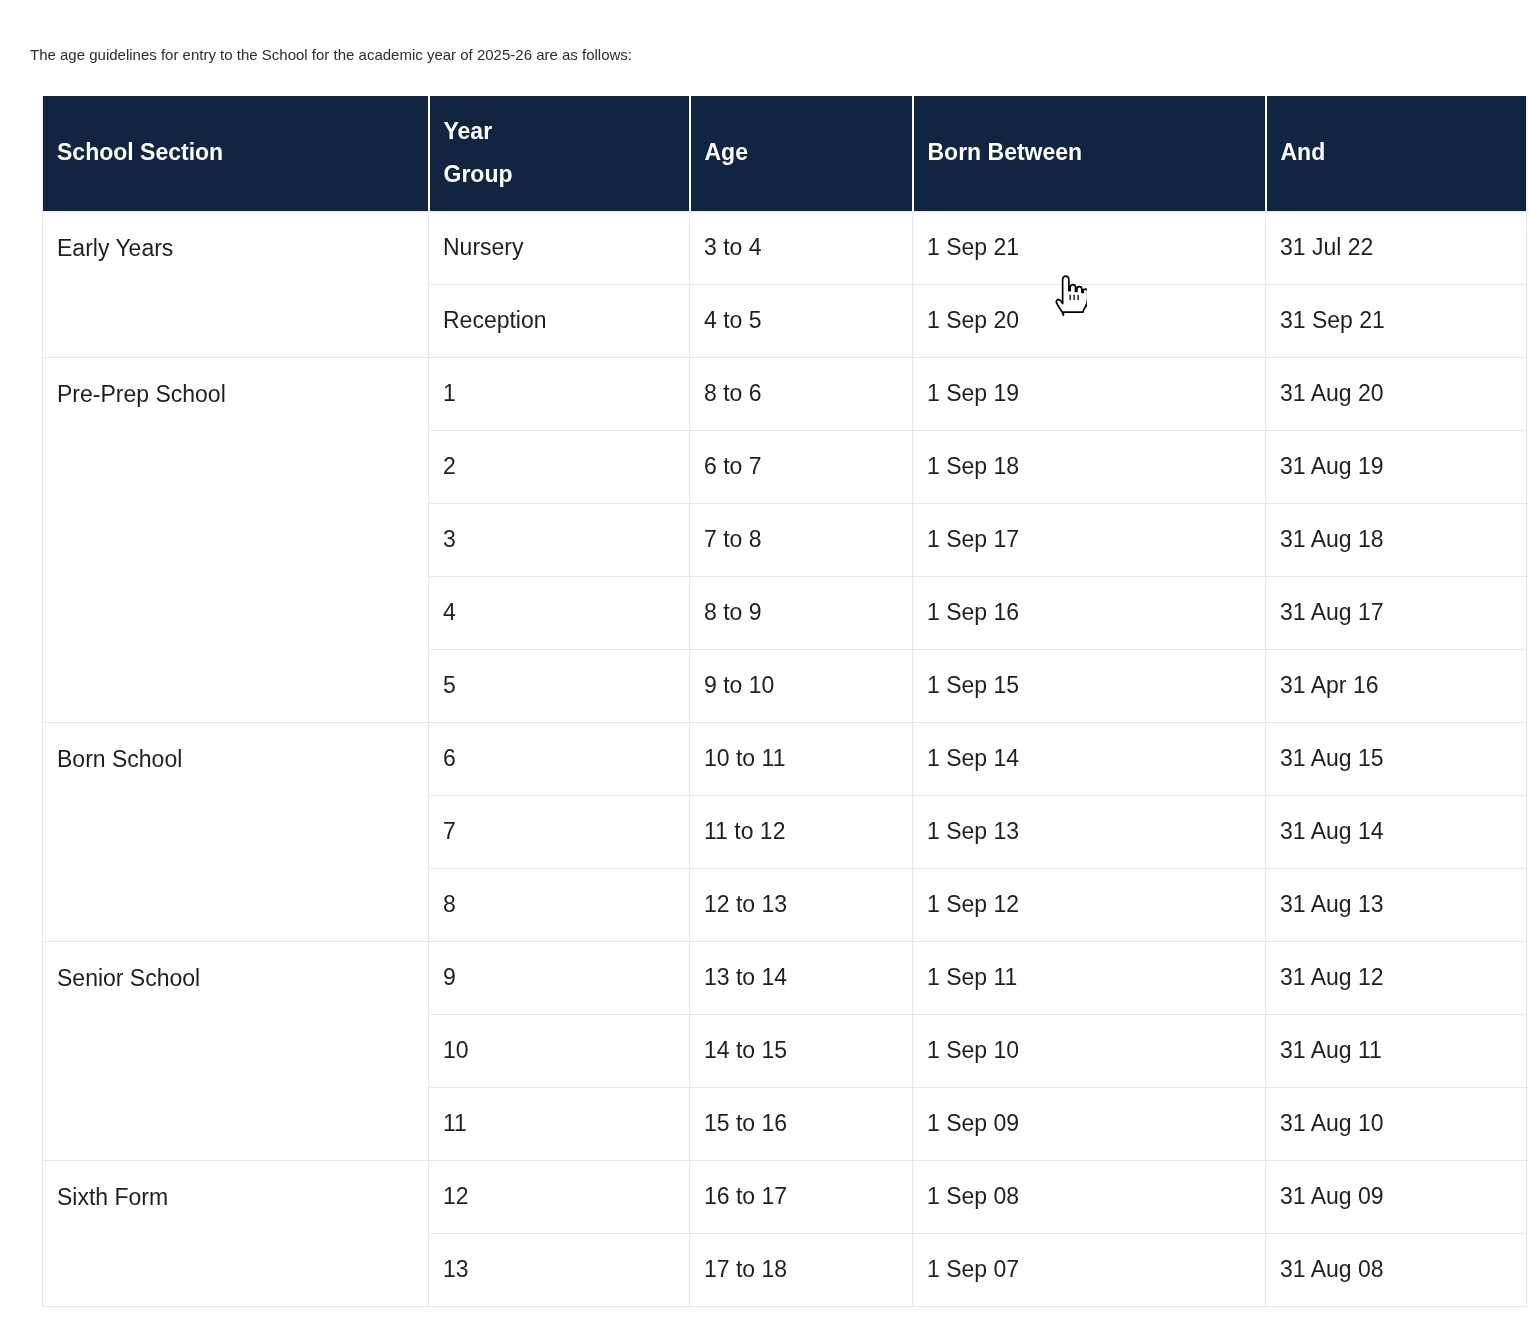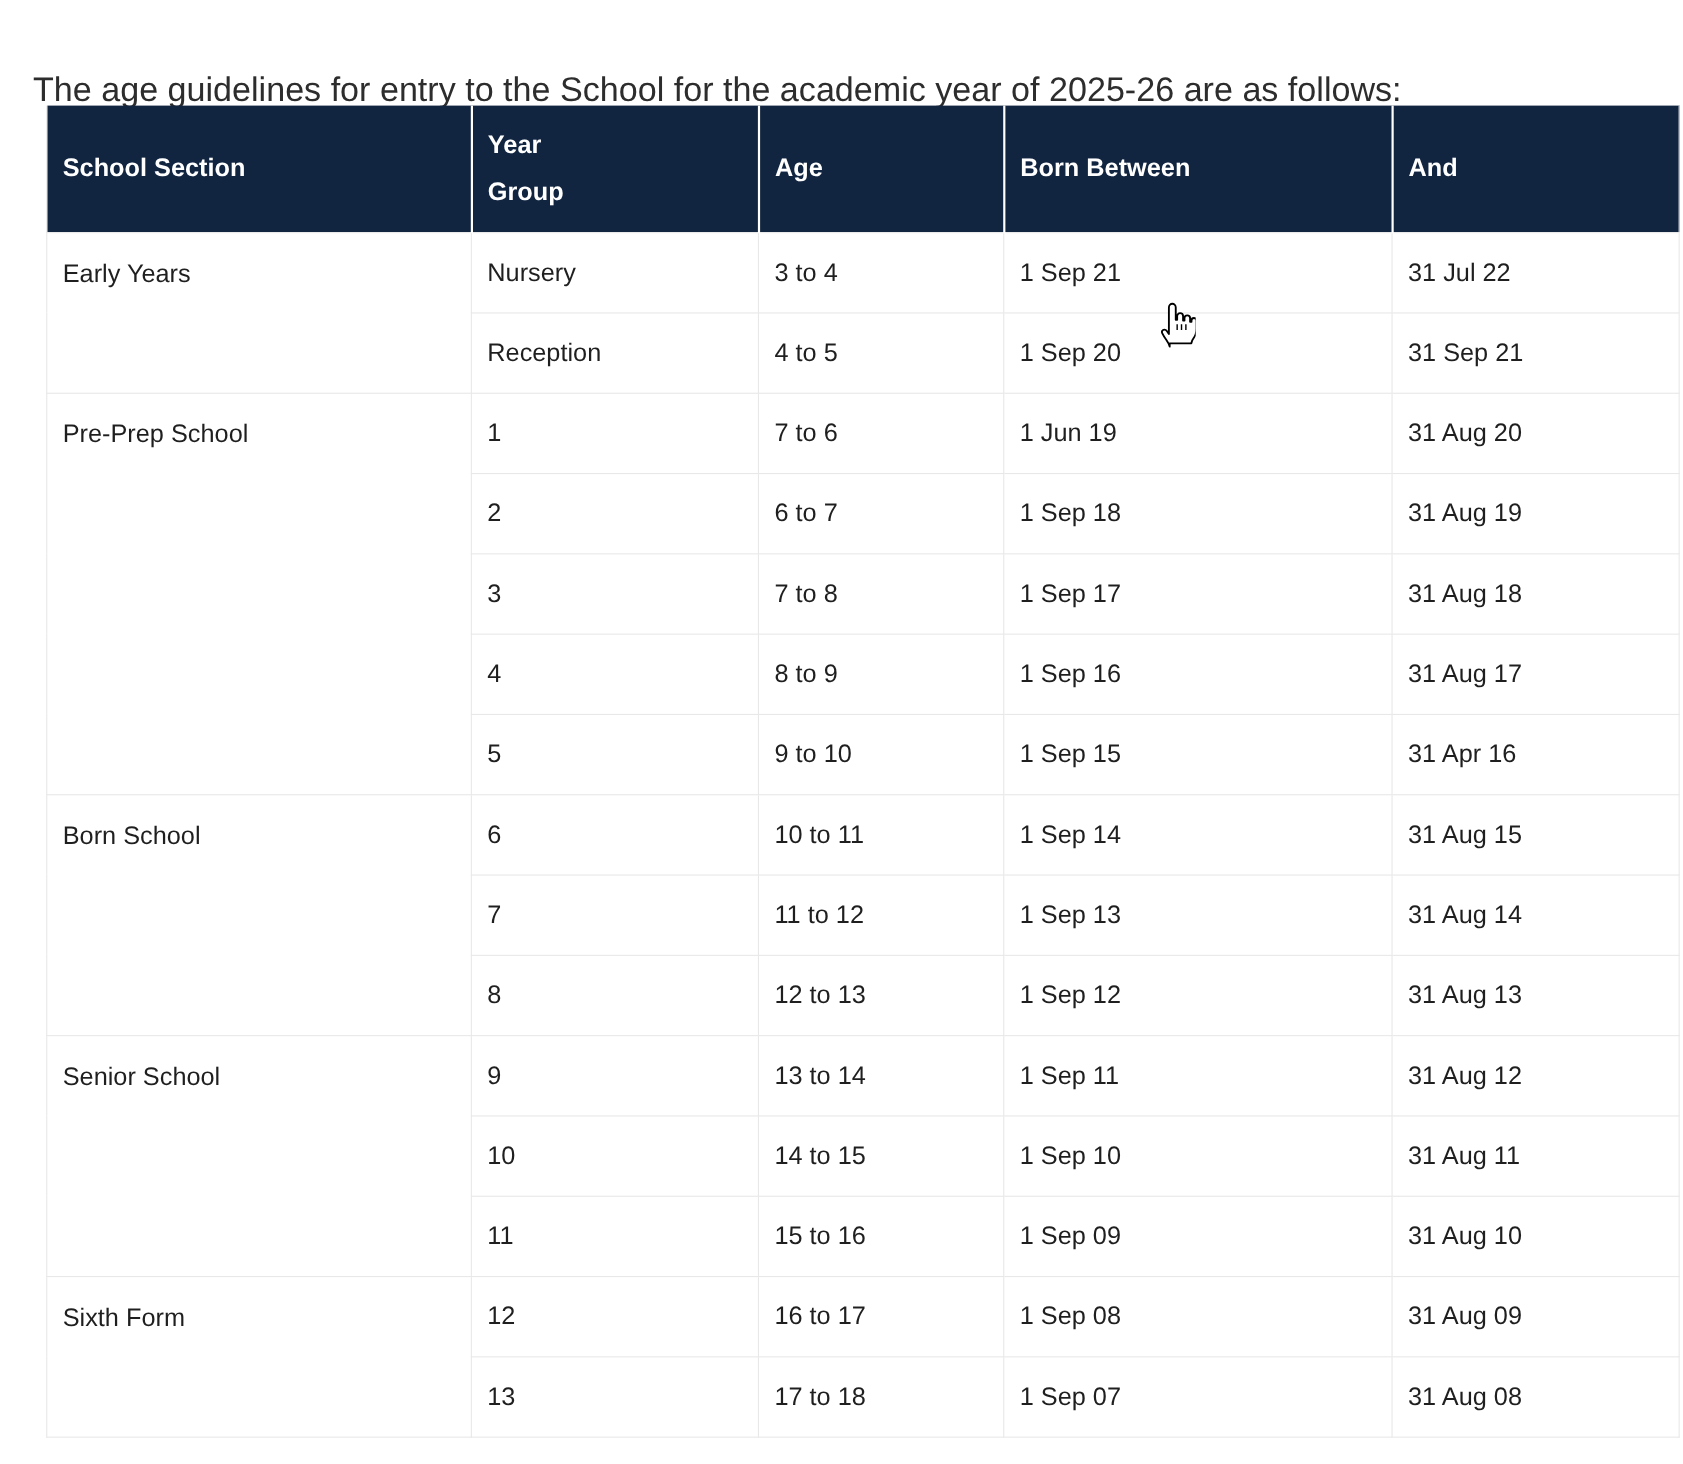--- a/index.html
+++ b/index.html
@@ -15,21 +15,21 @@
   .page {
     position: relative;
     width: 1530px;
     height: 1331px;
   }
   .intro {
     position: absolute;
     left: 30px;
     top: 30px;
     width: 1460px;
-    font-size: 31px;
+    font-size: 15px;
     line-height: 1.35;
     color: #2d2d2d;
   }
   table.age-table {
     position: absolute;
     left: 42px;
     top: 96px;
     width: 1484px;
     border-collapse: collapse;
     table-layout: fixed;
@@ -113,22 +113,22 @@
         </tr>
         <tr>
           <td>Reception</td>
           <td>4 to 5</td>
           <td>1 Sep 20</td>
           <td>31 Sep 21</td>
         </tr>
         <tr>
           <td class="section-cell" rowspan="5">Pre-Prep School</td>
           <td>1</td>
-          <td>7 to 6</td>
-          <td>1 Jun 19</td>
+          <td>8 to 6</td>
+          <td>1 Sep 19</td>
           <td>31 Aug 20</td>
         </tr>
         <tr>
           <td>2</td>
           <td>6 to 7</td>
           <td>1 Sep 18</td>
           <td>31 Aug 19</td>
         </tr>
         <tr>
           <td>3</td>

